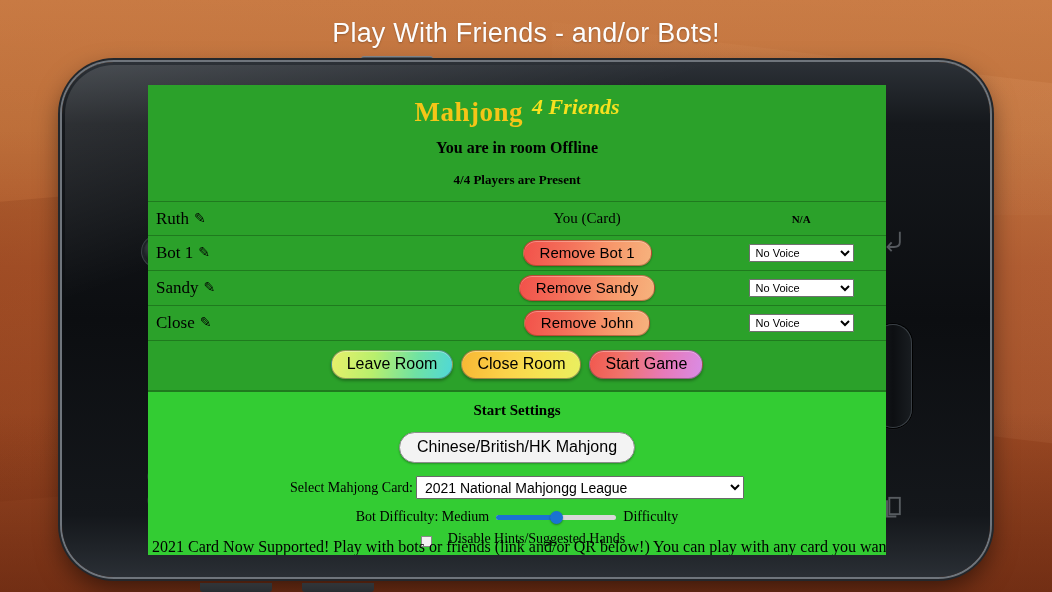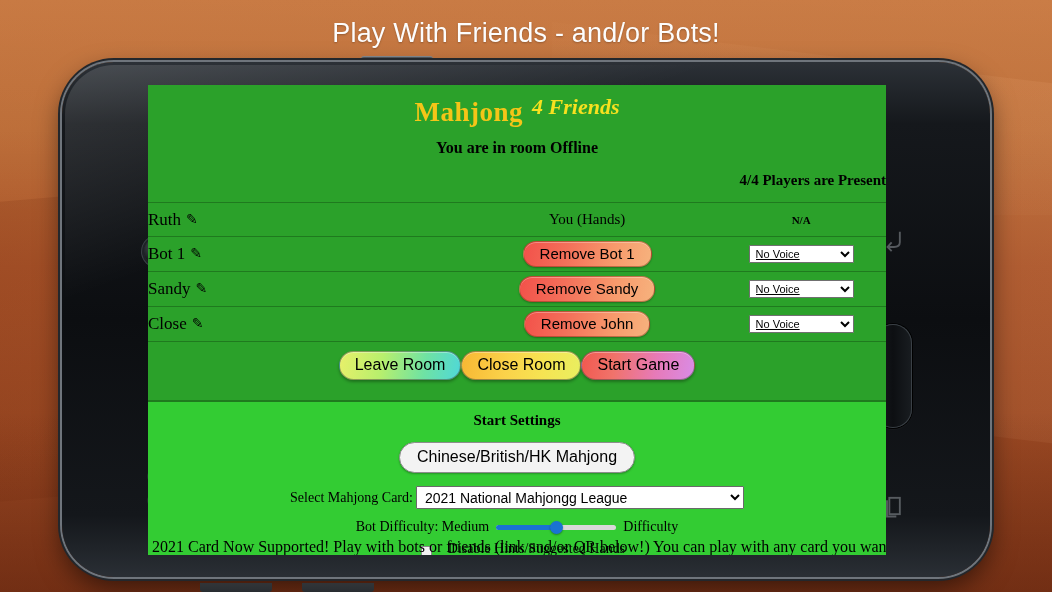--- a/index.html
+++ b/index.html
@@ -218,43 +218,43 @@
   }
   .room-line {
     text-align: center;
     font-family: "Liberation Serif", serif;
     font-weight: bold;
     font-size: 16px;
     color: #000;
     margin-top: 11px;
   }
   .count-line {
-    text-align: right;
+    text-align: center;
     font-family: "Liberation Serif", serif;
     font-weight: bold;
-    font-size: 15px;
+    font-size: 13px;
     color: #000;
     margin-top: 15px;
     margin-bottom: 7px;
   }
 
   
   .ptable { width: 100%; }
   .prow {
     display: flex;
     align-items: center;
     height: 35px;
     background: #2ba12a;
     border-top: 1px solid #1f7a1e;
     border-bottom: 1px solid #1f7a1e;
   }
   .prow + .prow { border-top: none; }
   .pcol-name {
     width: 42%;
-    padding-left: 0;
+    padding-left: 8px;
     font-family: "Liberation Serif", serif;
     font-size: 17px;
     color: #000;
     white-space: nowrap;
   }
   .edit-ico {
     display: inline-block;
     margin-left: 5px;
     font-size: 14px;
     color: #000;
@@ -303,28 +303,28 @@
   .sel-voice {
     font-family: "Liberation Sans", sans-serif;
     font-size: 11px;
     width: 105px;
     height: 18px;
     padding: 0 2px;
     background: #fff;
     color: #000;
     border: 1px solid #707070;
     border-radius: 1px;
-    text-decoration: underline;
   }
 
   
   .action-row {
     display: flex;
     justify-content: center;
-    padding: 9px 0 20px;
+    gap: 8px;
+    padding: 9px 0 11px;
     background: #2ba12a;
     border-bottom: 2px solid #1f7a1e;
   }
   .btn-action {
     font-family: "Liberation Sans", sans-serif;
     font-size: 16px;
     color: #000;
     padding: 4px 15px 5px;
     border-radius: 17px;
     border: 1px solid rgba(70,70,70,0.5);
@@ -519,21 +519,21 @@
         <div class="count-line">4/4 Players are Present</div>
       </div>
 
       <div class="ptable">
 
         <div class="prow">
           <div class="pcol-name">
             <span>Ruth</span><span class="edit-ico">✎</span>
           </div>
           <div class="pcol-mid">
-            <span class="host-label">You (Hands)</span>
+            <span class="host-label">You (Card)</span>
           </div>
           <div class="pcol-right">
             <span class="na-label">N/A</span>
           </div>
         </div>
 
         <div class="prow">
           <div class="pcol-name">
             <span>Bot 1</span><span class="edit-ico">✎</span>
           </div>

